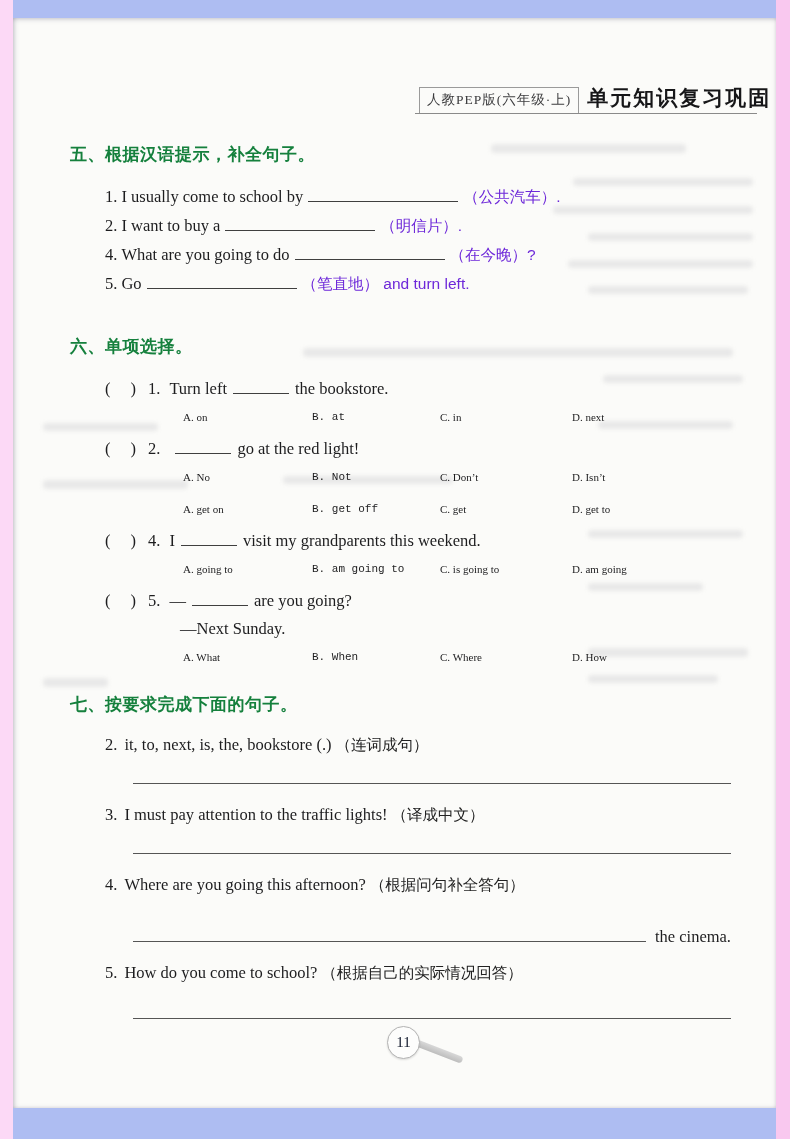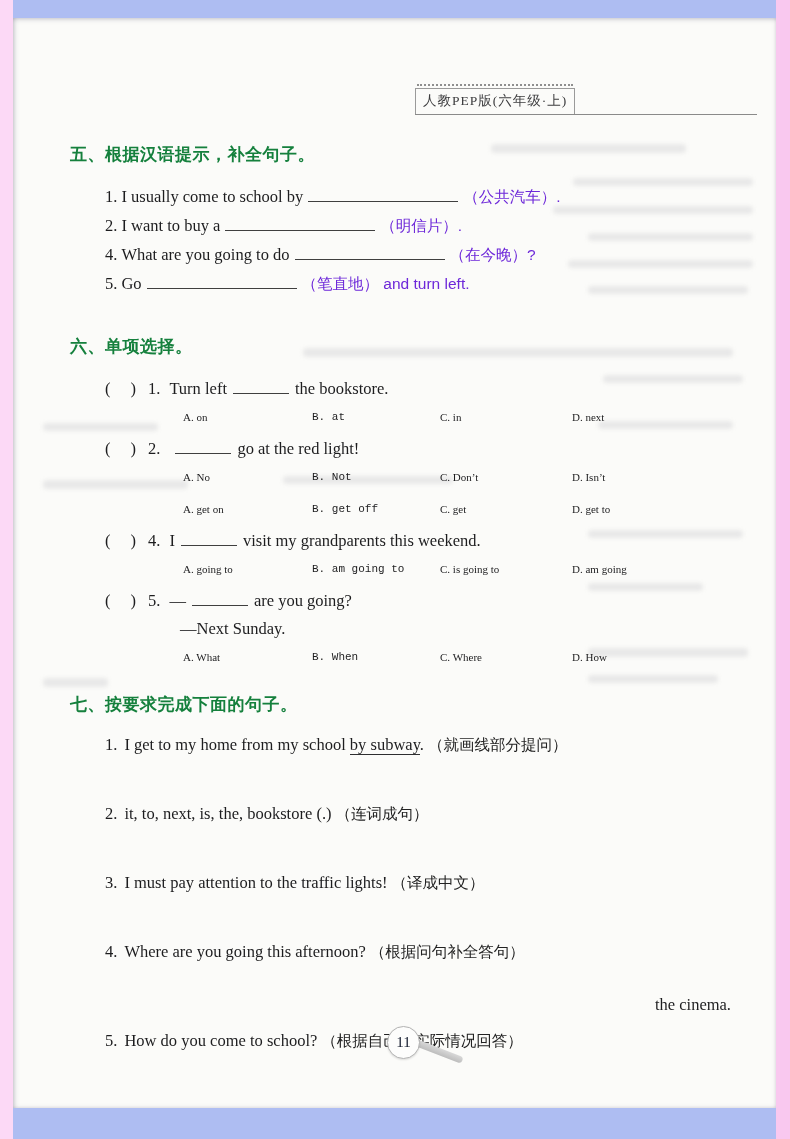--- a/index.html
+++ b/index.html
@@ -8,21 +8,21 @@
   .band{position:absolute;left:13px;width:763px;background:#aebdf2;}
   .band-top{top:0;height:18px;}
   .band-bottom{top:1108px;height:31px;}
   .page{position:absolute;left:13px;top:18px;width:763px;height:1090px;background:#fbfbf9;
         box-shadow:inset 4px 0 5px -3px rgba(120,120,140,.45), inset 0 4px 5px -3px rgba(120,120,140,.4), inset -3px 0 4px -3px rgba(150,140,160,.3), inset 0 -3px 4px -3px rgba(150,140,160,.3);}
   .ghost{position:absolute;background:rgba(125,125,140,.15);filter:blur(2px);border-radius:4px;pointer-events:none;}
 
   
   .hdr{position:absolute;top:66px;left:402px;right:19px;}
   .hdr-inner{display:flex;align-items:flex-end;gap:8px;}
-  .edition-wrap{display:flex;flex-direction:column;}
+  .edition-wrap{display:flex;flex-direction:row;}
   .dotted{border-top:2px dotted #8f8f8f;margin:0 2px 2px 2px;}
   .edition-box{border:1px solid #9a9a9a;border-bottom:none;padding:3px 7px 4px 7px;font-size:13.5px;color:#3c3c3e;letter-spacing:1px;white-space:nowrap;}
   .hdr-title{font-family:"Liberation Sans","DejaVu Sans",sans-serif;font-weight:bold;font-size:21px;color:#161618;letter-spacing:2px;padding-bottom:1px;white-space:nowrap;}
   .hdr-rule{border-bottom:1.5px solid #8a8a8a;margin-top:0;}
 
   
   .sec{position:absolute;left:57px;right:45px;}
   .sec-h{margin:0;font-family:"Liberation Sans","DejaVu Sans",sans-serif;font-weight:bold;font-size:17px;color:#15803d;line-height:22px;letter-spacing:.5px;}
   .en{font-size:16.5px;}
   .cn{font-family:"Liberation Sans","DejaVu Sans",sans-serif;font-size:15.5px;color:#6d28d9;}
@@ -48,21 +48,21 @@
   .opt:nth-child(2){width:128px;font-family:Liberation Mono, monospace;}
   .opt:nth-child(3){width:132px;}
 
   .sec7{top:676px;}
   .s7-item{margin-top:21px;}
   .s7-item:first-of-type{margin-top:19px;}
   .s7-q{margin-left:35px;line-height:20px;white-space:nowrap;}
   .s7-q .num{margin-right:7px;}
   .s7-note{font-family:"Liberation Sans","DejaVu Sans",sans-serif;font-size:15.5px;color:#222;}
   .u{border-bottom:1px solid #2e2e30;}
-  .ans-row{display:flex;align-items:flex-end;margin-left:63px;margin-top:27px;flex-direction:column;}
+  .ans-row{display:flex;align-items:flex-end;margin-left:63px;margin-top:27px;}
   .ans-line{flex:1;border-bottom:1px solid #555;height:1px;}
   .ans-suffix{font-size:16.5px;white-space:nowrap;margin-left:9px;position:relative;top:5px;}
 
   
   .magnifier{position:absolute;left:374px;top:1008px;width:110px;height:60px;}
   .mag-handle{position:absolute;left:27px;top:22px;width:50px;height:7px;background:linear-gradient(180deg,#d8d8d8,#bdbdbd);border-radius:4px;transform:rotate(21deg);}
   .mag-circle{position:absolute;left:0;top:0;width:31px;height:31px;border-radius:50%;border:1.5px solid #b3b3b3;background:#fdfdfc;display:flex;align-items:center;justify-content:center;box-shadow:0 1px 2px rgba(0,0,0,.12);}
   .mag-circle span{font-size:15px;color:#0f172a;}
 </style>
 </head>
@@ -91,20 +91,21 @@
     <div class="ghost" style="left:575px;top:630px;width:160px;height:9px"></div>
     <div class="ghost" style="left:30px;top:660px;width:65px;height:9px"></div>
     <div class="ghost" style="left:575px;top:657px;width:130px;height:8px"></div>
 
     <div class="hdr">
       <div class="hdr-inner">
         <div class="edition-wrap">
           <div class="dotted"></div>
           <div class="edition-box">人教PEP版(六年级·上)</div>
         </div>
+        <div class="hdr-title">单元知识复习巩固</div>
       </div>
       <div class="hdr-rule"></div>
     </div>
 
     <section class="sec sec5">
       <h2 class="sec-h"><span>五、</span><span>根据汉语提示，补全句子。</span></h2>
       <div class="s5-item"><span class="num">1.</span> <span class="en">I usually come to school by</span><span class="blank"></span><span class="cn">（公共汽车）.</span></div>
       <div class="s5-item"><span class="num">2.</span> <span class="en">I want to buy a</span><span class="blank"></span><span class="cn">（明信片）.</span></div>
       <div class="s5-item"><span class="num">4.</span> <span class="en">What are you going to do</span><span class="blank"></span><span class="cn">（在今晚）?</span></div>
       <div class="s5-item"><span class="num">5.</span> <span class="en">Go</span><span class="blank"></span><span class="cn">（笔直地） and turn left.</span></div>
@@ -160,26 +161,20 @@
             <span class="opt">B. When</span>
             <span class="opt">C. Where</span>
             <span class="opt">D. How</span>
           </div>
       </div>
     </section>
 
     <section class="sec sec7">
       <h2 class="sec-h"><span>七、</span><span>按要求完成下面的句子。</span></h2>
 
-      <div class="s7-item">
-        <div class="s7-q"><span class="num">1.</span><span class="en">I get to my home from my school </span><span class="en u">by subway</span><span class="en">.</span> <span class="s7-note">（就画线部分提问）</span></div>
-        <div class="ans-row">
-            <div class="ans-line"></div>
-          </div>
-      </div>
 
       <div class="s7-item">
         <div class="s7-q"><span class="num">2.</span><span class="en">it, to, next, is, the, bookstore (.)</span> <span class="s7-note">（连词成句）</span></div>
         <div class="ans-row">
             <div class="ans-line"></div>
           </div>
       </div>
 
       <div class="s7-item">
         <div class="s7-q"><span class="num">3.</span><span class="en">I must pay attention to the traffic lights!</span> <span class="s7-note">（译成中文）</span></div>

